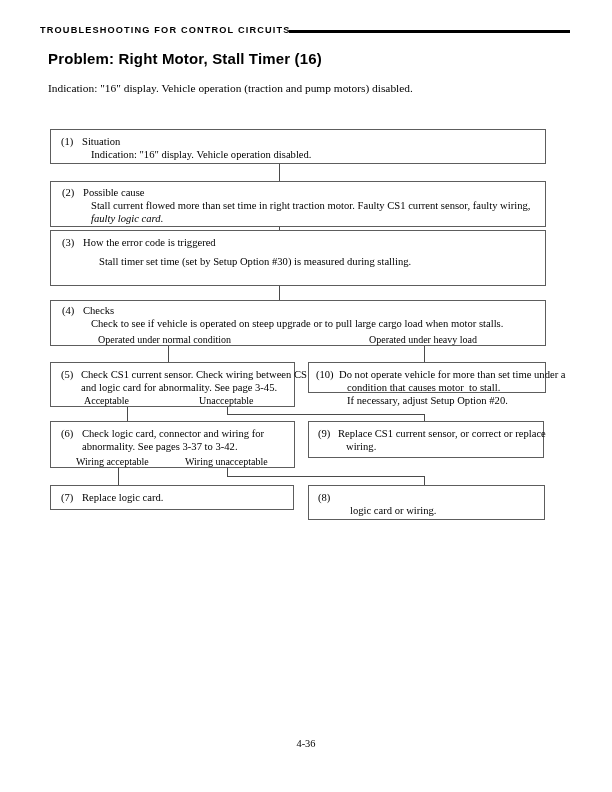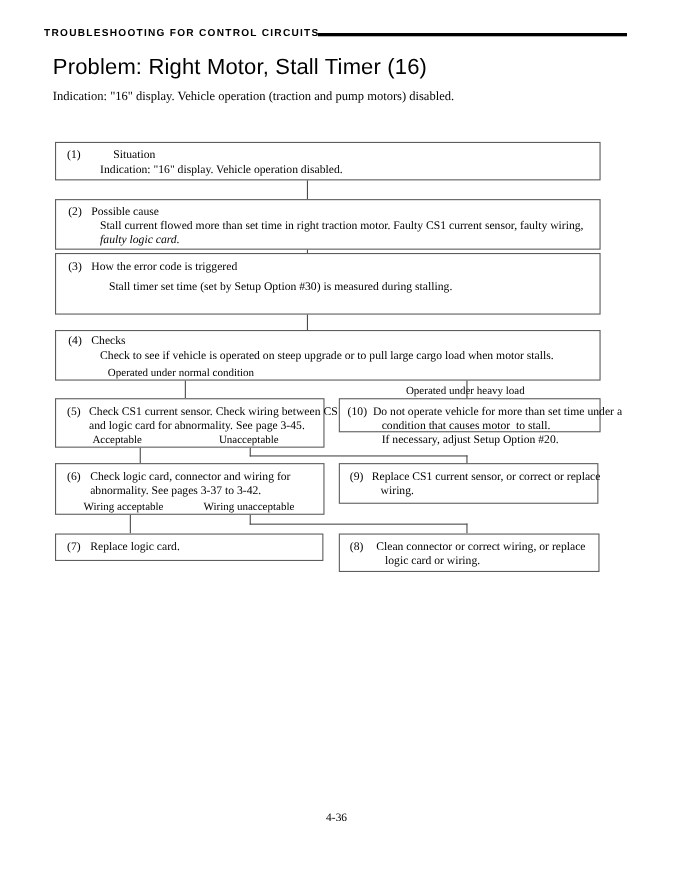--- a/index.html
+++ b/index.html
@@ -47,22 +47,22 @@
     width: 281px;
     height: 2.6px;
     background: #000;
   }
 
   #page-title {
     position: absolute;
     left: 48px;
     top: 50px;
     font-family: "Liberation Sans", "DejaVu Sans", sans-serif;
-    font-size: 20px;
-    font-weight: normal;
+    font-size: 15px;
+    font-weight: bold;
     letter-spacing: 0.15px;
     white-space: nowrap;
   }
 
   #indication-line {
     position: absolute;
     left: 48px;
     top: 82px;
     font-size: 11.4px;
     white-space: nowrap;
@@ -125,21 +125,21 @@
     <div id="header-title">TROUBLESHOOTING  FOR  CONTROL  CIRCUITS</div>
     <div id="header-rule"></div>
   </div>
 
   <div id="page-title">Problem: Right Motor, Stall Timer (16)</div>
 
   <div id="indication-line">Indication: "16" display. Vehicle operation (traction and pump motors) disabled.</div>
 
   <div class="fbox" style="left:50px; top:129px; width:496px; height:35px;">
     <div class="num" style="left:10px; top:5px;">(1)</div>
-    <div class="btext" style="left:31px; top:5px;margin-left:21px;">Situation</div>
+    <div class="btext" style="left:31px; top:5px;">Situation</div>
     <div class="btext" style="left:40px; top:18px;">Indication: "16" display. Vehicle operation disabled.</div>
   </div>
 
   <div class="vline" style="left:279px; top:164px; height:17px;"></div>
 
   <div class="fbox" style="left:50px; top:181px; width:496px; height:46px;">
     <div class="num" style="left:11px; top:4px;">(2)</div>
     <div class="btext" style="left:32px; top:4px;">Possible cause</div>
     <div class="btext" style="left:40px; top:17px;">Stall current flowed more than set time in right traction motor. Faulty CS1 current sensor, faulty wiring,</div>
     <div class="btext" style="left:40px; top:30px;font-style:italic;">faulty logic card.</div>
@@ -155,21 +155,21 @@
 
   <div class="vline" style="left:279px; top:286px; height:17px;"></div>
 
   <div class="fbox" style="left:50px; top:300px; width:496px; height:46px;">
     <div class="num" style="left:11px; top:3px;">(4)</div>
     <div class="btext" style="left:32px; top:3px;">Checks</div>
     <div class="btext" style="left:40px; top:16px;">Check to see if vehicle is operated on steep upgrade or to pull large cargo load when motor stalls.</div>
   </div>
 
   <div class="branch-label" style="left:98px; top:333px;">Operated under normal condition</div>
-  <div class="branch-label" style="left:369px; top:333px;margin-top:16px;">Operated under heavy load</div>
+  <div class="branch-label" style="left:369px; top:333px;">Operated under heavy load</div>
 
   <div class="vline" style="left:168px; top:346px; height:16px;"></div>
 
   <div class="vline" style="left:424px; top:346px; height:16px;"></div>
 
   <div class="fbox" style="left:50px; top:362px; width:245px; height:45px;">
     <div class="num" style="left:10px; top:5px;">(5)</div>
     <div class="btext" style="left:30px; top:5px;">Check CS1 current sensor. Check wiring between CS1</div>
     <div class="btext" style="left:30px; top:18px;">and logic card for abnormality. See page 3-45.</div>
   </div>
@@ -211,19 +211,18 @@
   <div class="hline" style="left:227px; top:476px; width:198px;"></div>
   <div class="vline" style="left:424px; top:476px; height:9px;"></div>
 
   <div class="fbox" style="left:50px; top:485px; width:244px; height:25px;">
     <div class="num" style="left:10px; top:5px;">(7)</div>
     <div class="btext" style="left:31px; top:5px;">Replace logic card.</div>
   </div>
 
   <div class="fbox" style="left:308px; top:485px; width:237px; height:35px;">
     <div class="num" style="left:9px; top:5px;">(8)</div>
-    <div class="btext" style="left:33px; top:5px;">Clean connector or correct wiring, or replace</div>
     <div class="btext" style="left:41px; top:18px;">logic card or wiring.</div>
   </div>
 
   <div id="page-number">4-36</div>
 
 </div>
 
 </body></html>

